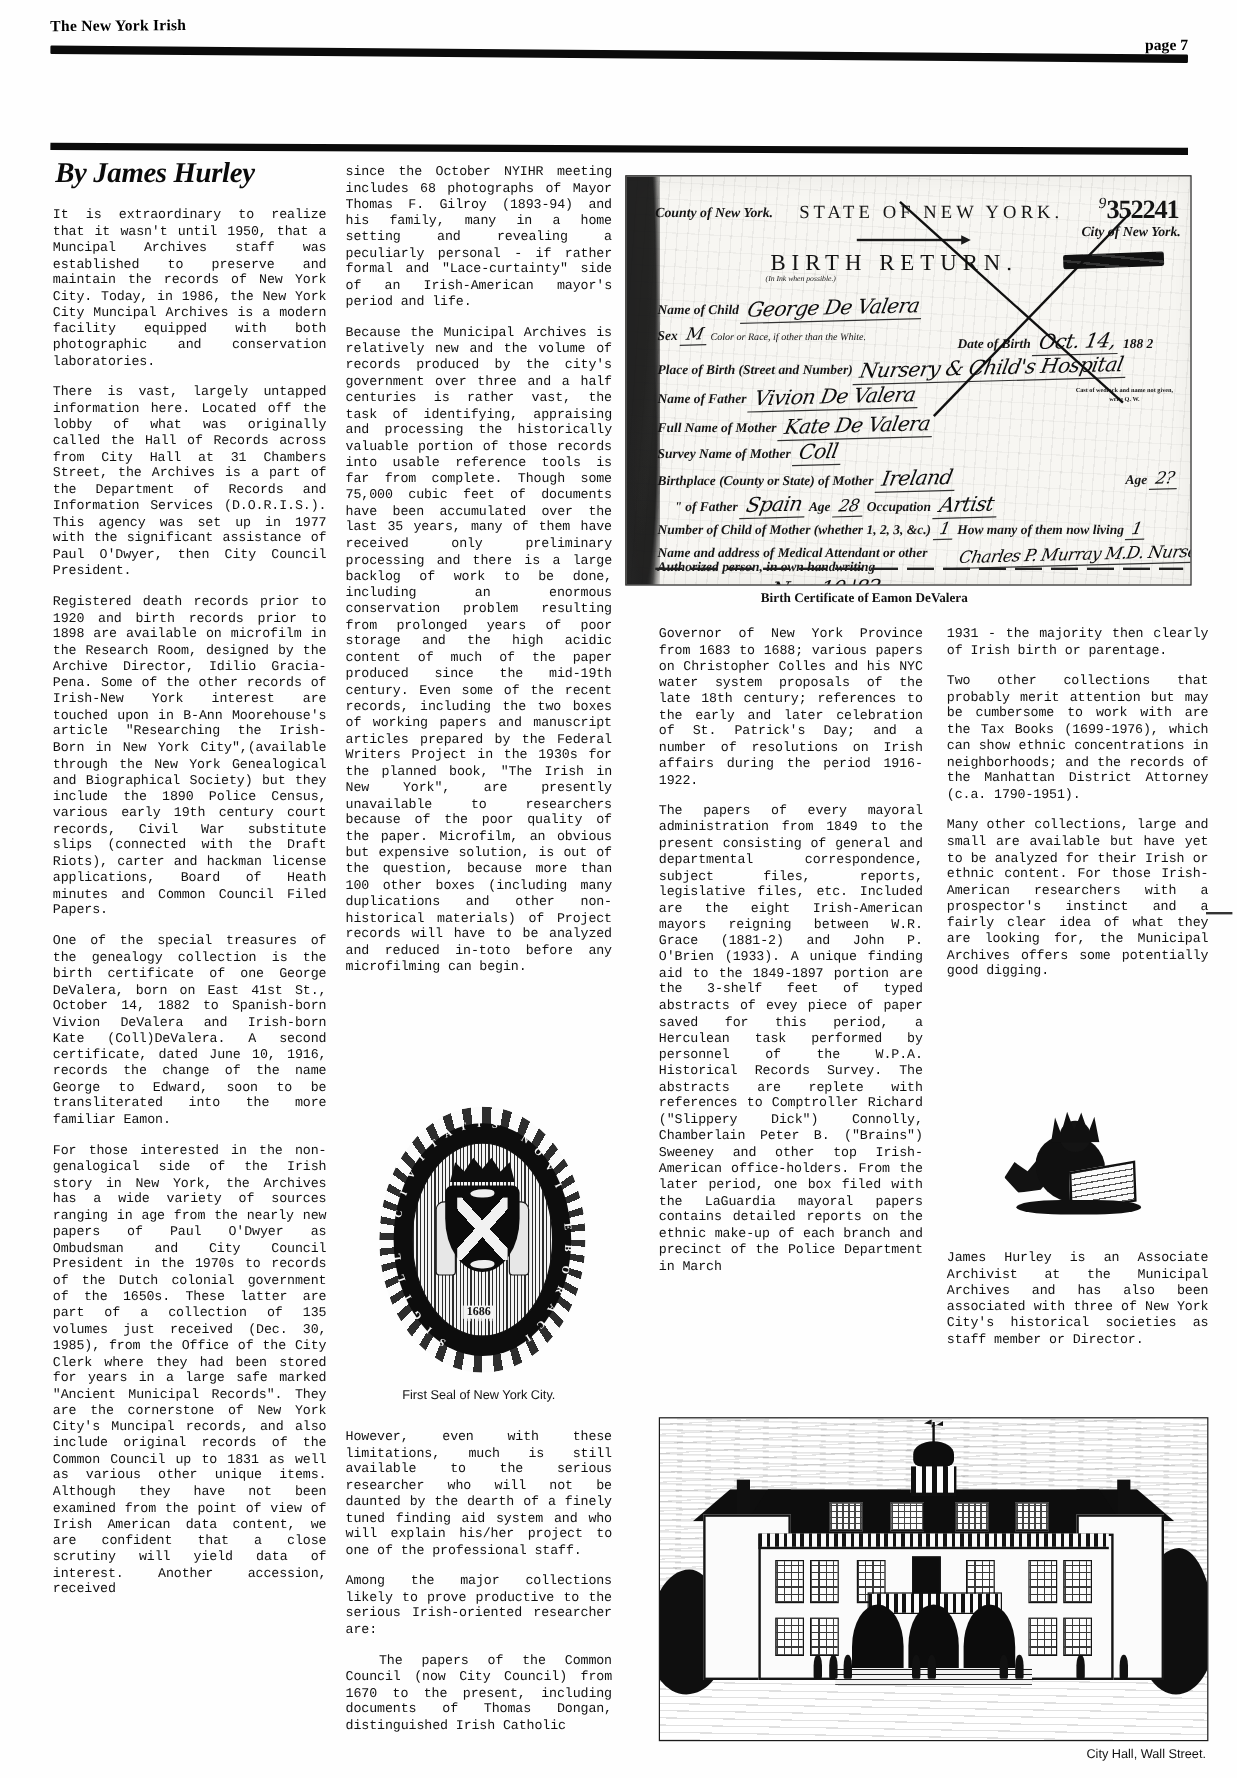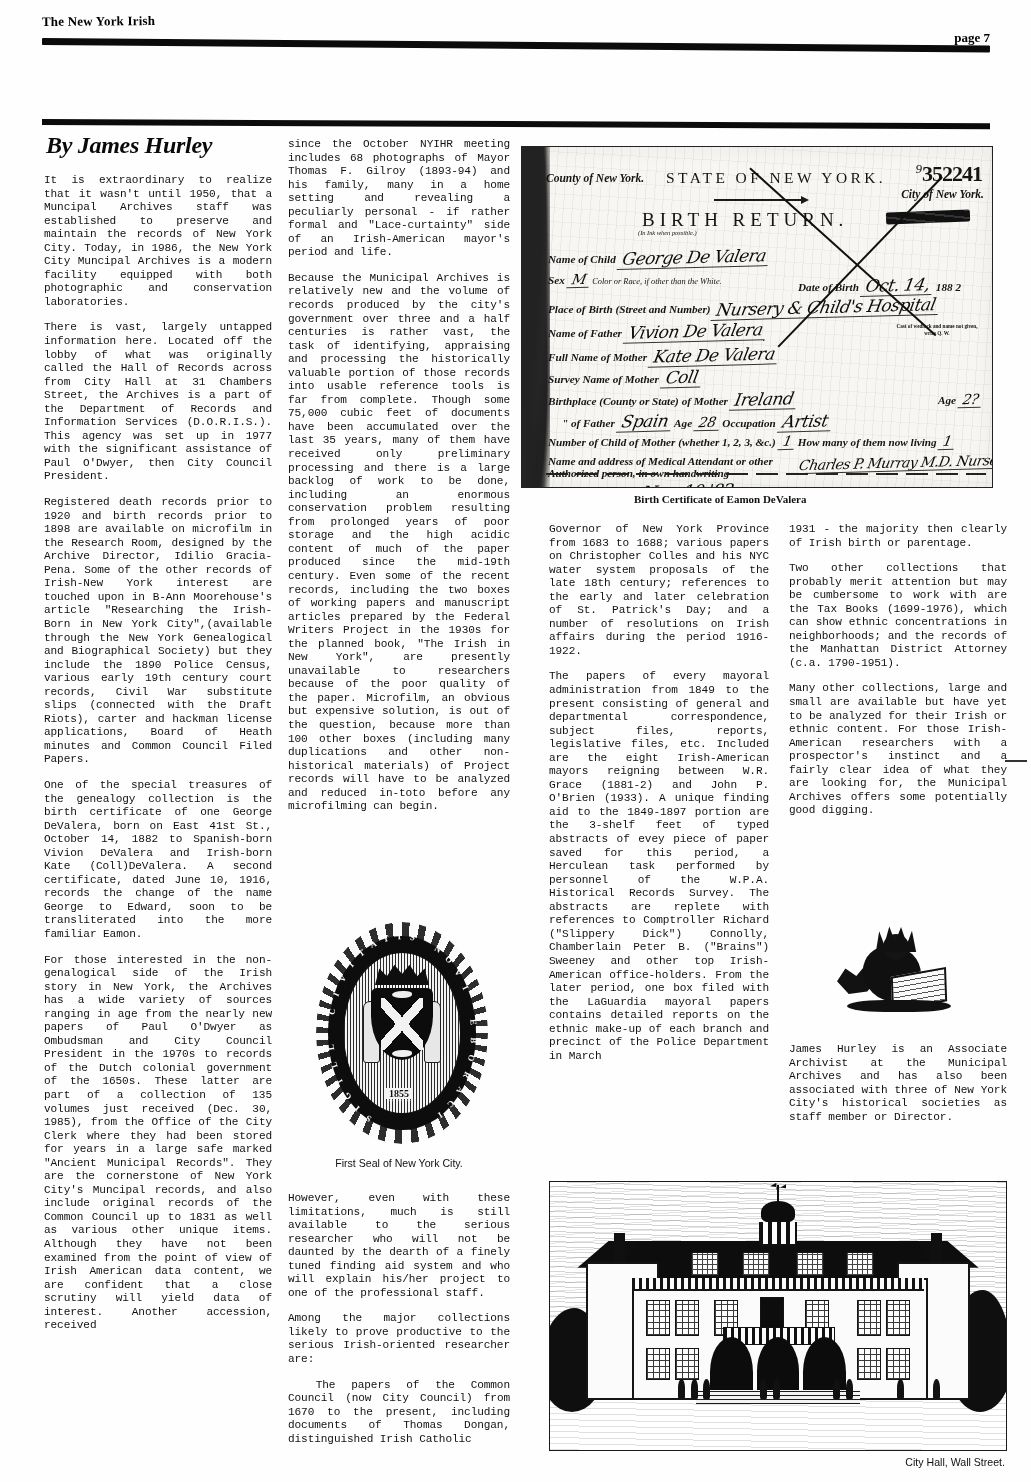--- a/index.html
+++ b/index.html
@@ -593,21 +593,21 @@
       </div>
     <div class="seal-face">
       <div class="seal-crown"></div>
       <div class="seal-figure l"></div>
       <div class="seal-figure r"></div>
       <div class="seal-shield">
         <div class="seal-sails"></div>
         <div class="seal-beaver top"></div>
         <div class="seal-beaver bot"></div>
       </div>
-      <div class="seal-year">1855</div>
+      <div class="seal-year">1686</div>
       <div class="seal-dots">•••</div>
     </div>
   </div>
   <div class="cap-serif" id="seal-caption">First Seal of New York City.</div>
 
   <div class="col" id="col2b" style="position:absolute;left:288px;top:1192px;width:222px;">
     <p>However, even with these limitations, much is still available to the serious researcher who will not be daunted by the dearth of a finely tuned finding aid system and who will explain his/her project to one of the professional staff.</p>
     <p>Among the major collections likely to prove productive to the serious Irish-oriented researcher are:</p>
     <p class="indent">The papers of the Common Council (now City Council) from 1670 to the present, including documents of Thomas Dongan, distinguished Irish Catholic</p>
   </div>

